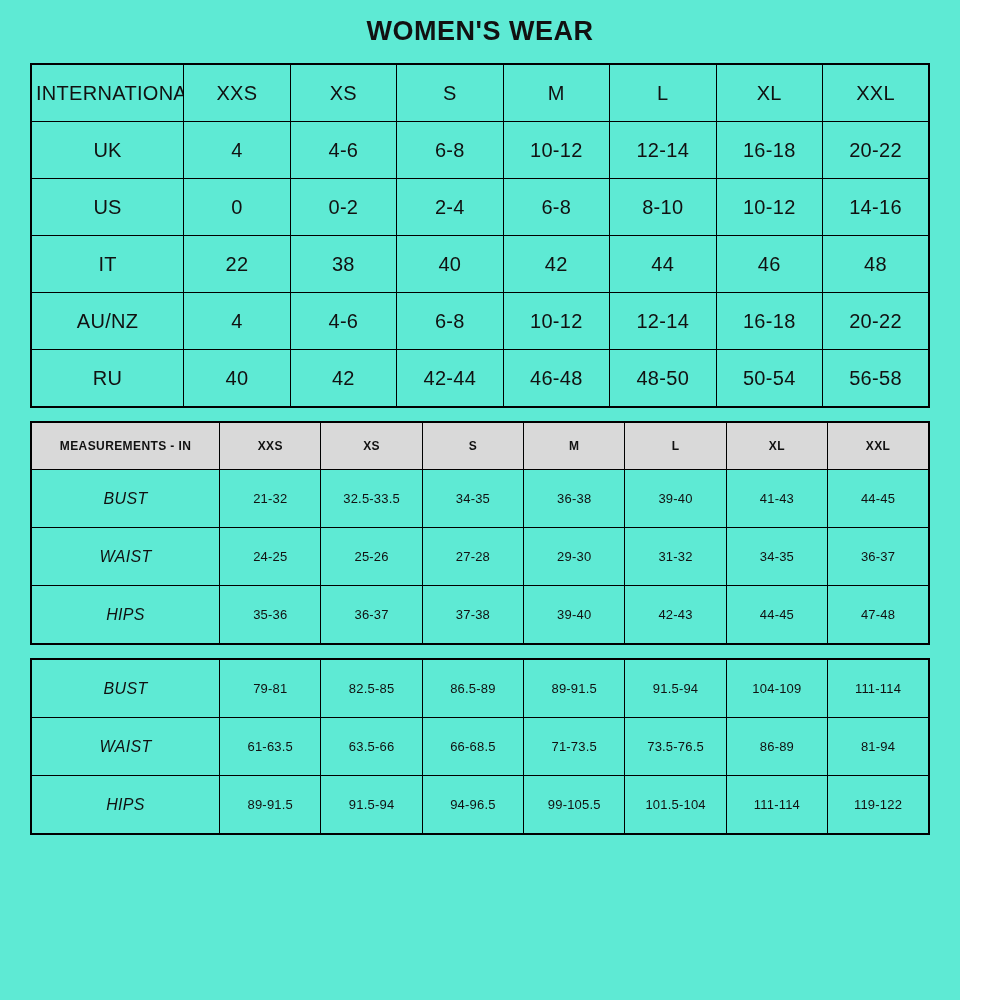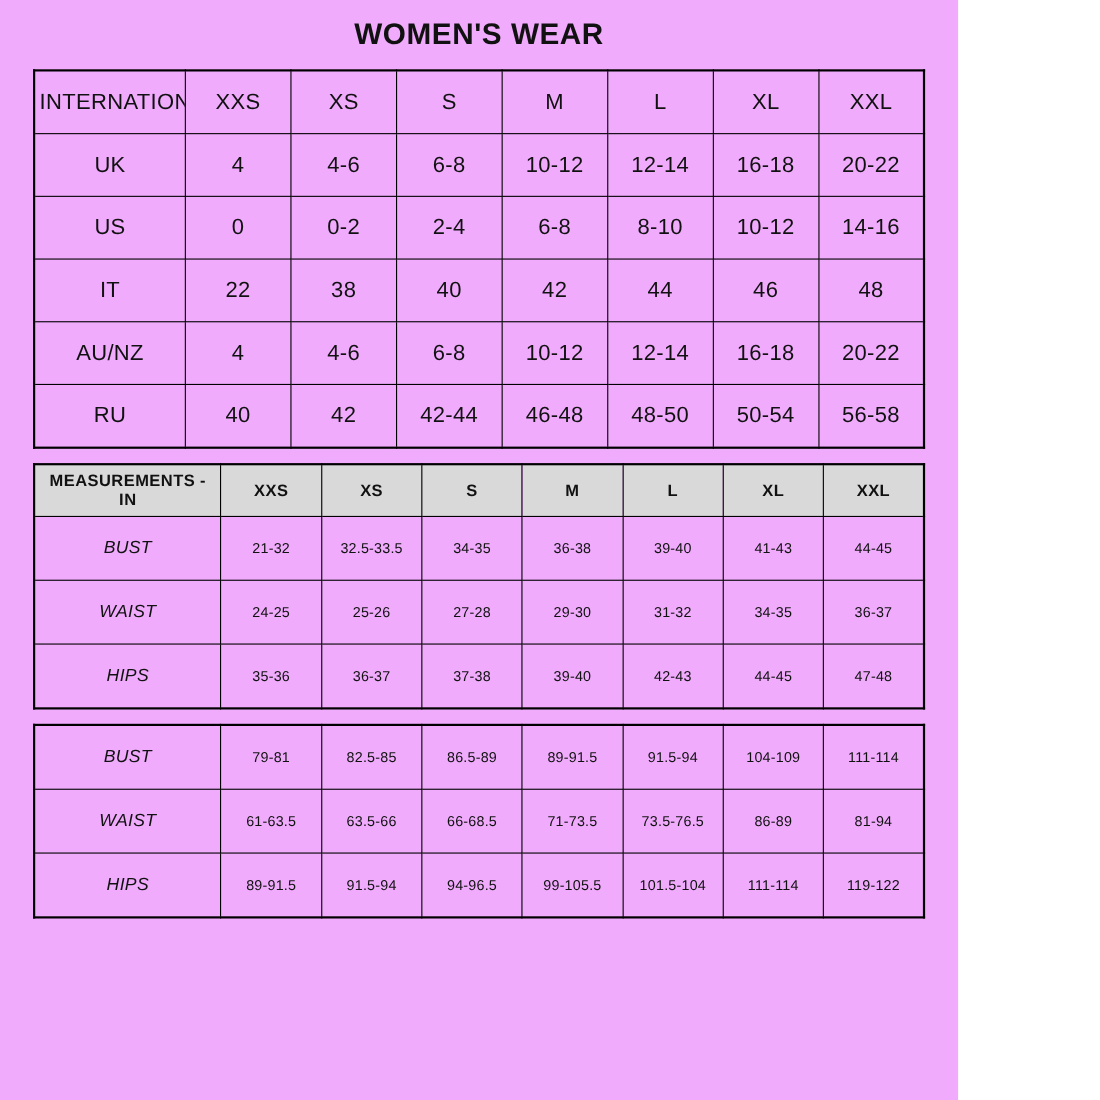--- a/index.html
+++ b/index.html
@@ -3,25 +3,25 @@
 <meta charset="utf-8">
 <style>
   html, body {
     margin: 0;
     padding: 0;
     background: #ffffff;
     font-family: "Liberation Sans", sans-serif;
     color: #111111;
   }
   .page {
-    width: 871px;
+    width: 960px;
     height: 1000px;
     box-sizing: border-box;
     padding: 10px 30px 0 30px;
-    background: #f0abfc;
+    background: #5eead4;
   }
   .page-title {
     text-align: center;
     font-size: 27px;
     font-weight: bold;
     letter-spacing: 0.5px;
     margin: 6px 0 16px 0;
   }
   table {
     width: 100%;
@@ -47,21 +47,21 @@
   }
   .conv td {
     height: 56px;
     font-size: 20px;
     letter-spacing: 0.3px;
   }
   
   .meas .head-row td {
     background: #d9d9d9;
     font-weight: bold;
-    font-size: 15px;
+    font-size: 12px;
     letter-spacing: 0.4px;
     height: 46px;
     text-align: center;
   }
   .meas td {
     height: 57px;
     font-size: 13px;
     letter-spacing: 0.2px;
   }
   .meas td.rowlabel {

